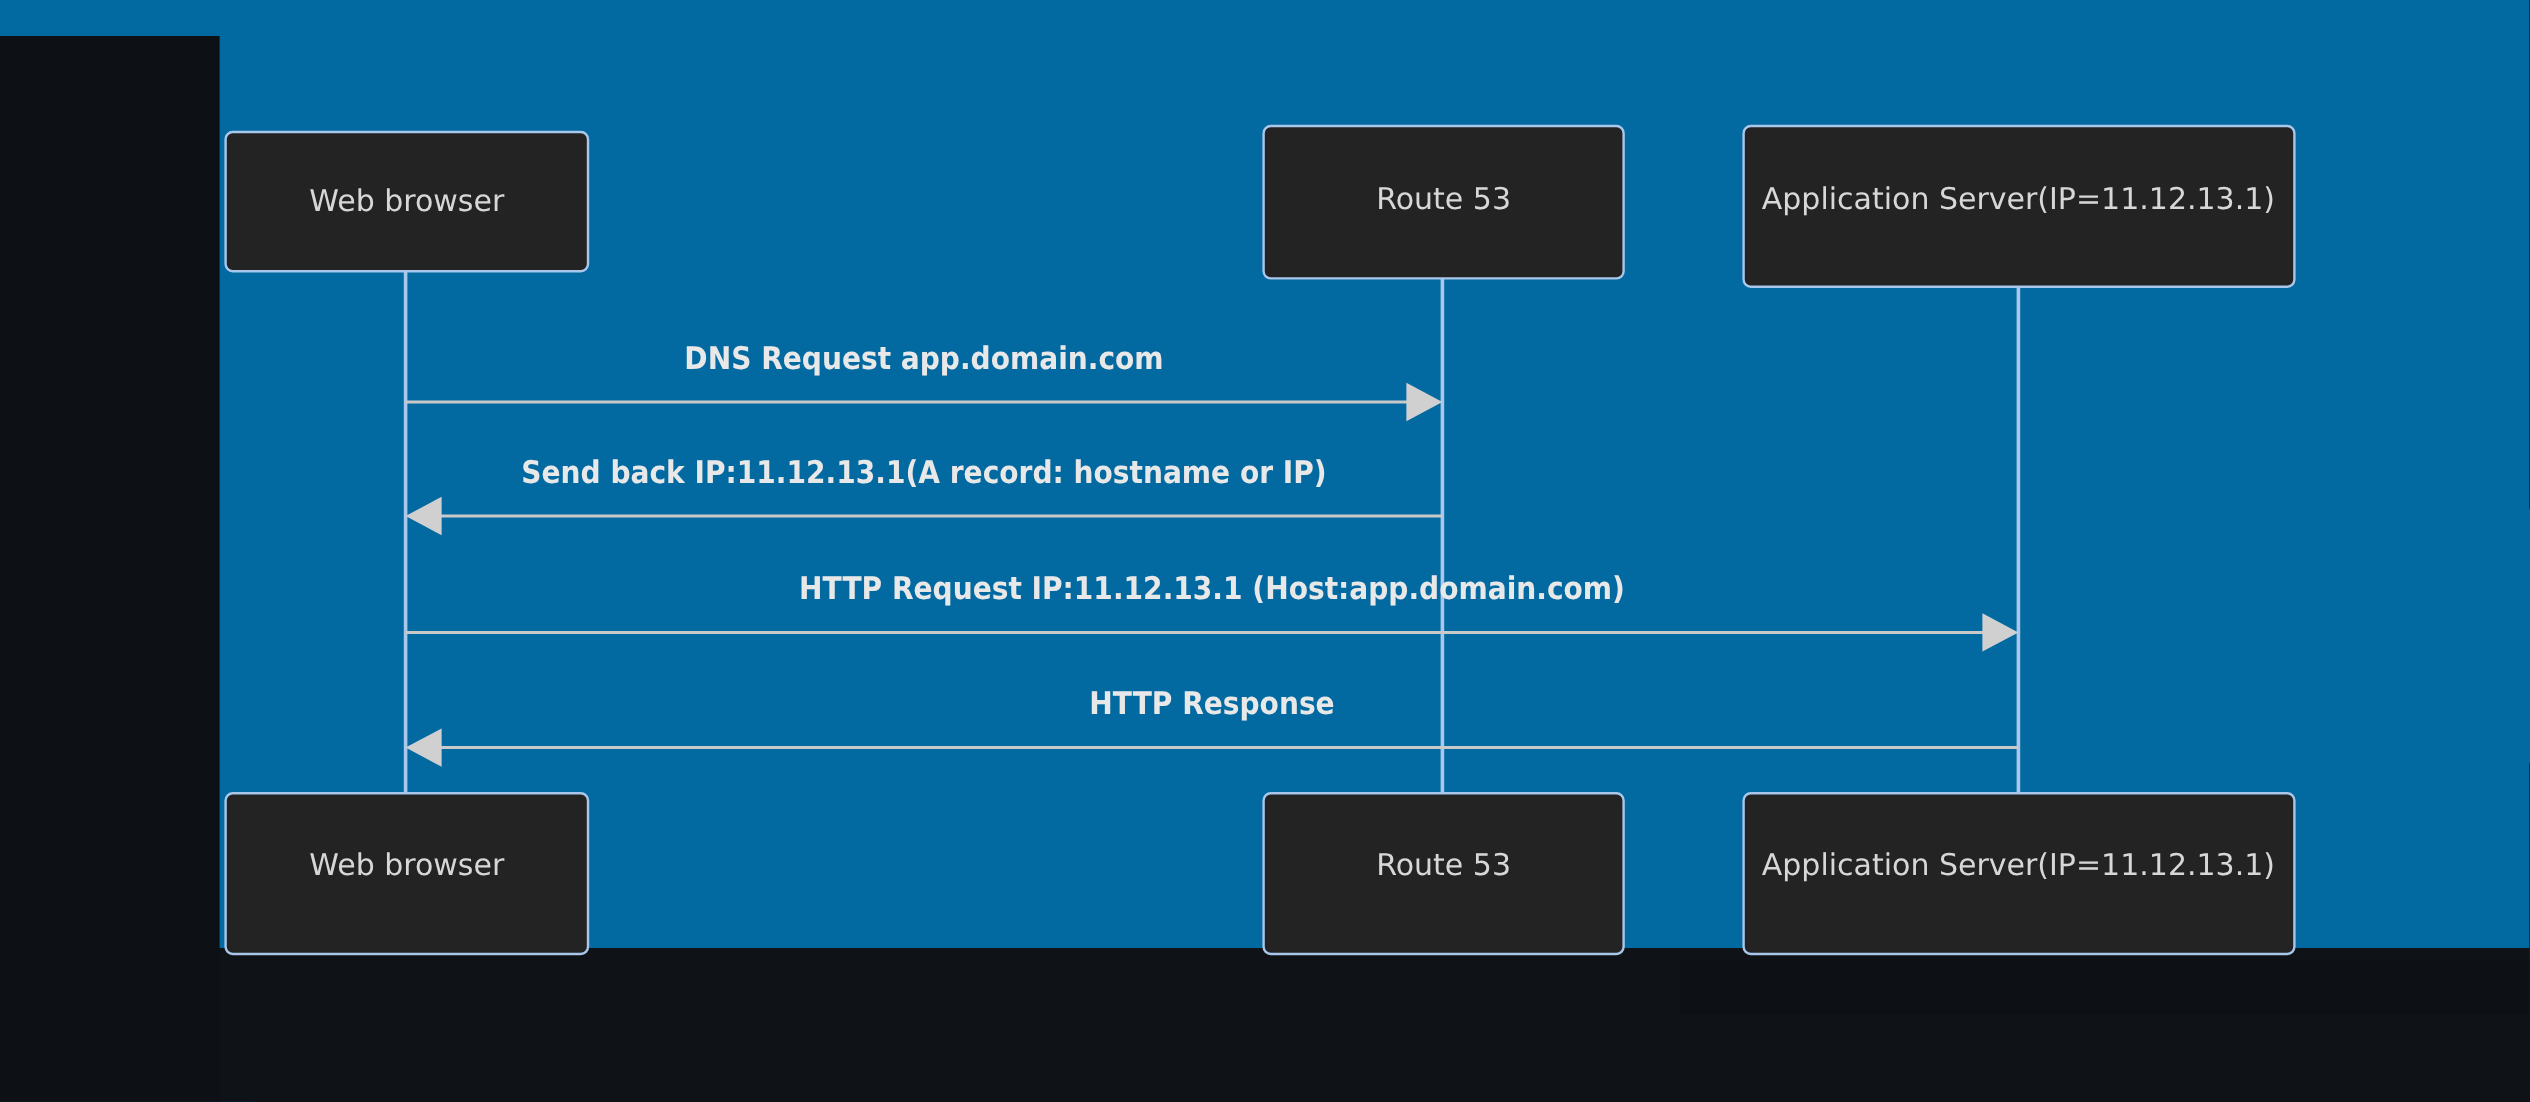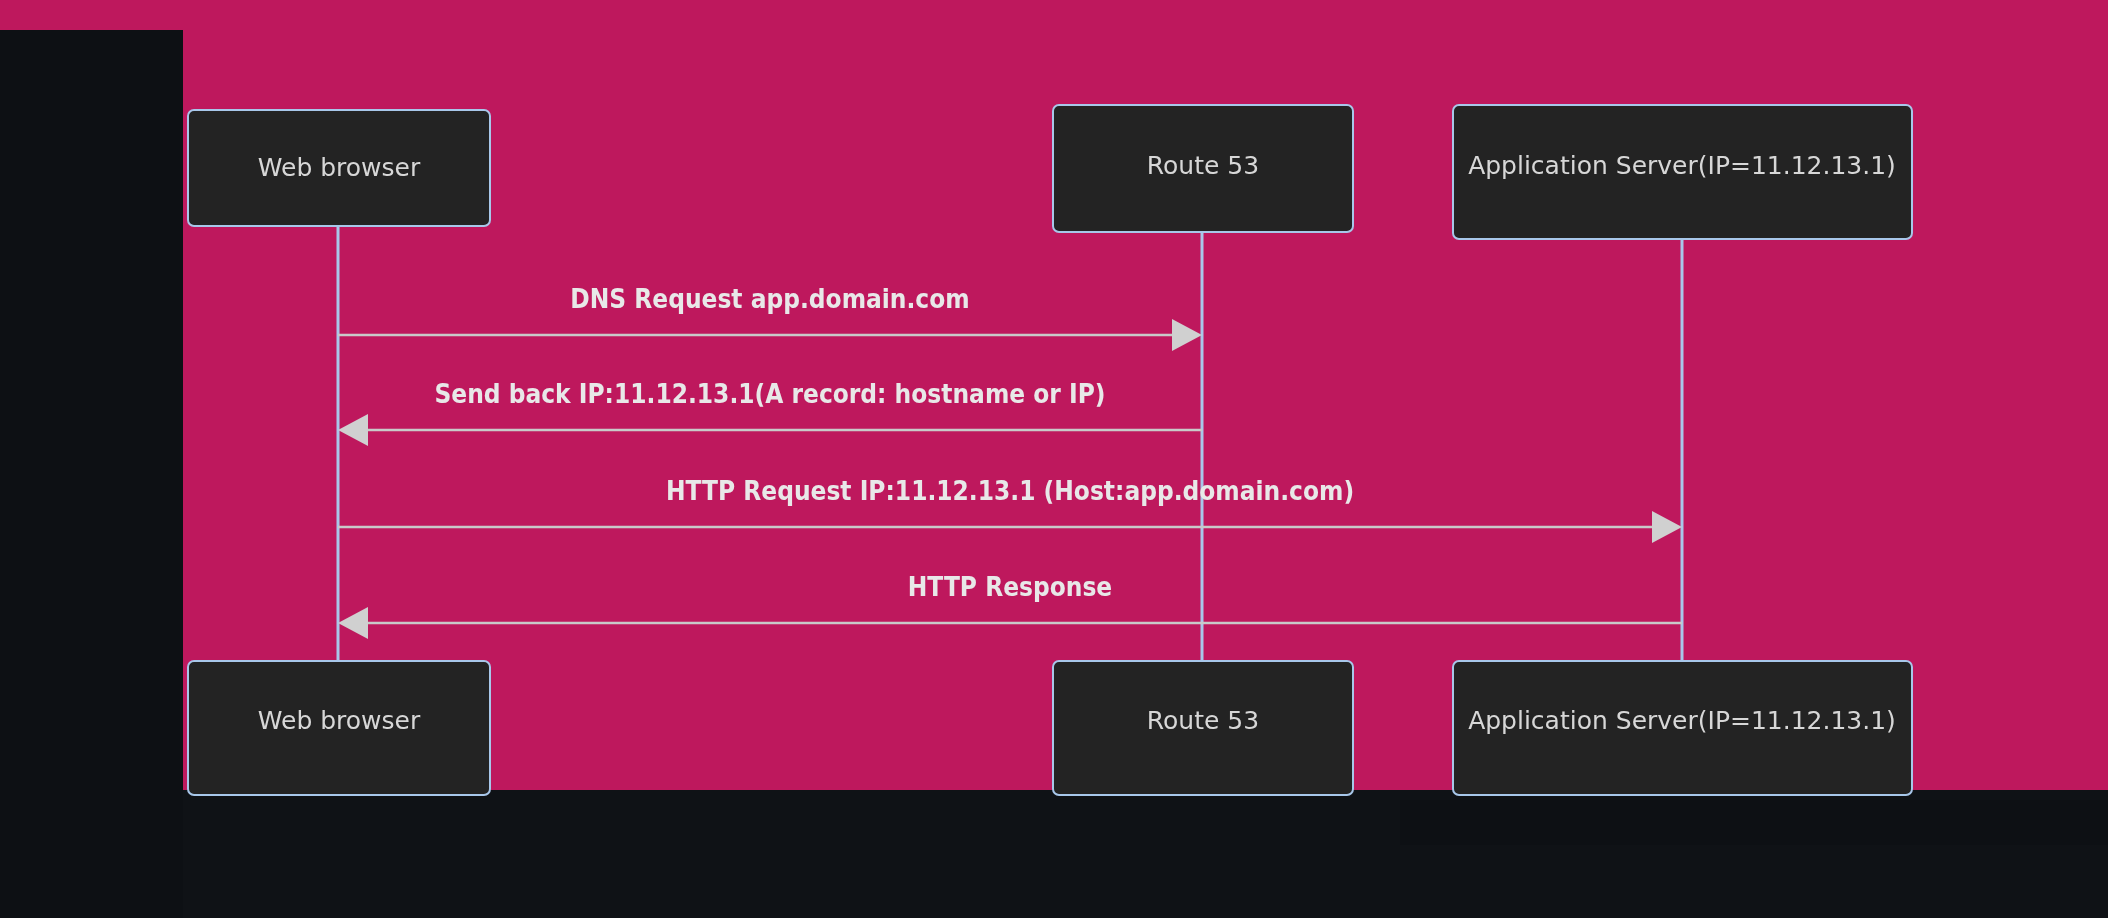--- a/index.html
+++ b/index.html
@@ -11,21 +11,21 @@
   body {
     width: 2108px;
     height: 918px;
     overflow: hidden;
     font-family: "DejaVu Sans", sans-serif;
   }
   #canvas {
     position: relative;
     width: 2108px;
     height: 790px;
-    background: #be185d;
+    background: #0369a1;
   }
   
   .bg-panel {
     position: absolute;
     background: #0d1014;
     pointer-events: none;
   }
   #bg-panel-left  { left: 0px;    top: 30px;  width: 183px; height: 890px; }
   #bg-panel-mid   { left: 1400px; top: 800px; width: 430px; height: 45px;  }
   #bg-panel-right { left: 1830px; top: 800px; width: 278px; height: 45px;  }

